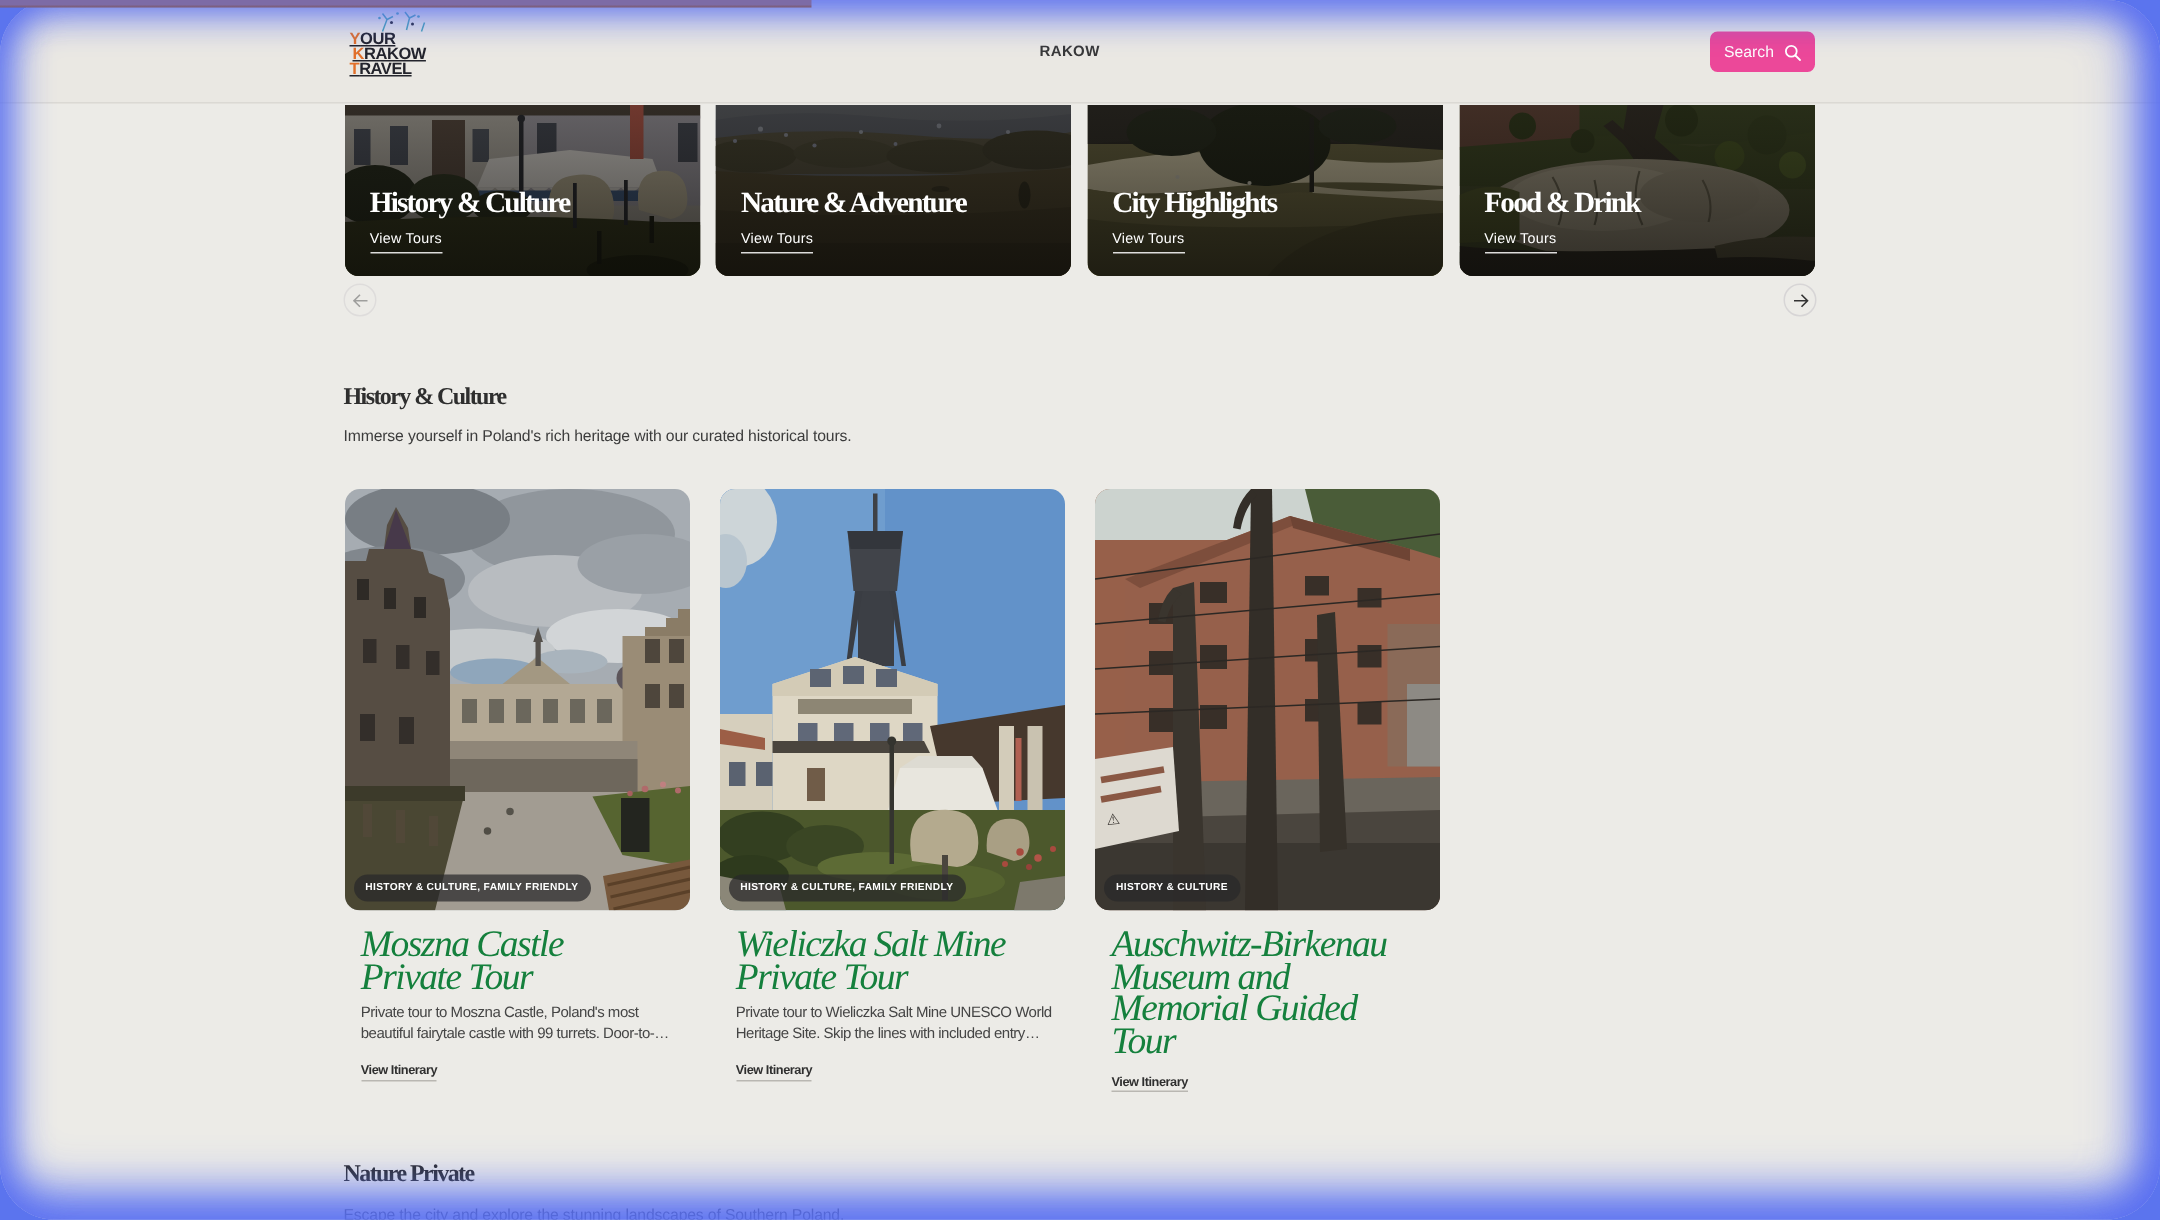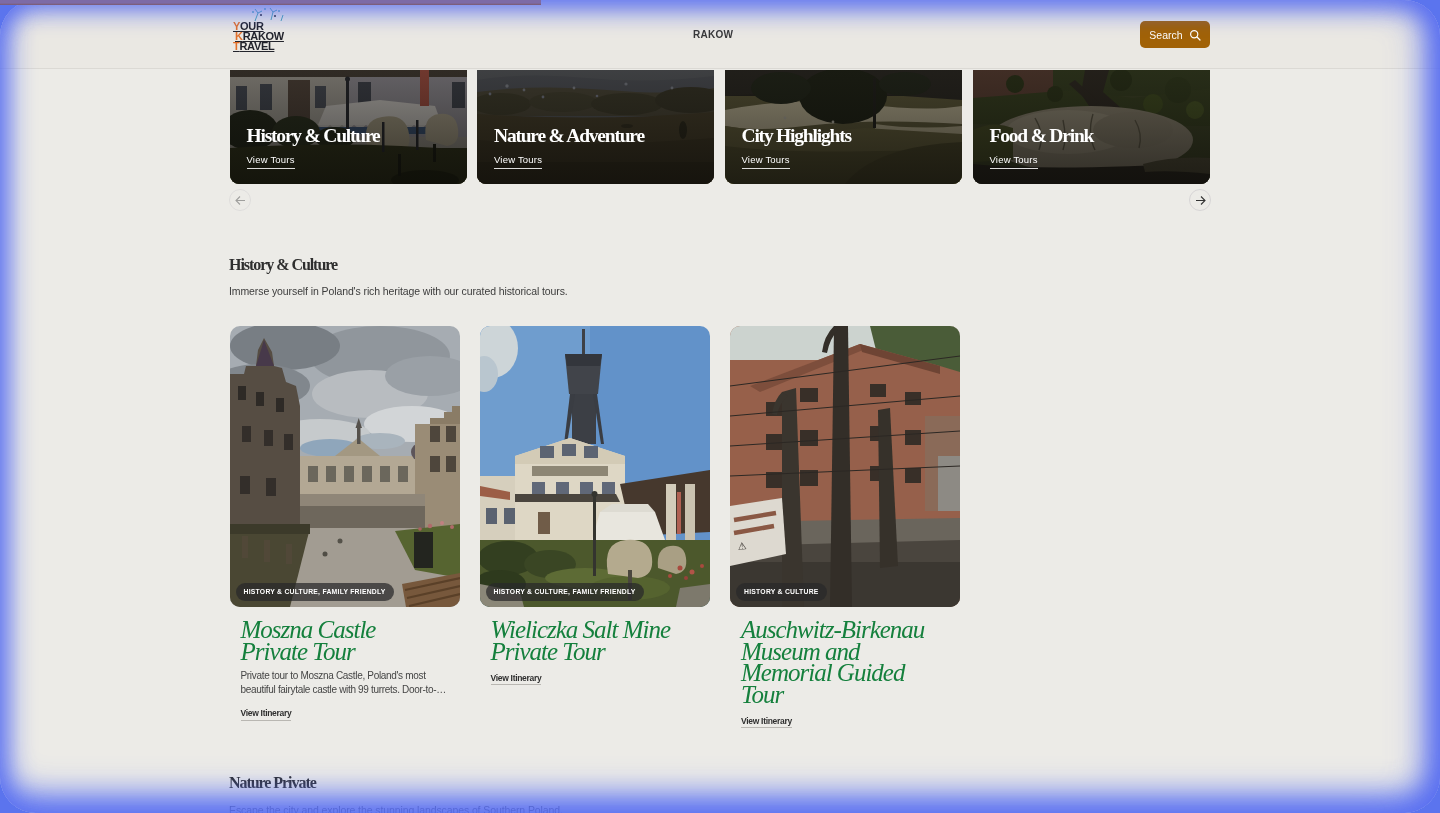--- a/index.html
+++ b/index.html
@@ -7,21 +7,21 @@
 body{background:#ecebe7;font-family:"Liberation Sans",sans-serif;position:relative;}
 .serif{font-family:"Liberation Serif",serif;}
 
 
 #header{position:absolute;left:0;top:0;width:1440px;height:69px;background:#eae8e3;border-bottom:1px solid #dbd9d4;z-index:5;}
 #logo{position:absolute;left:233px;top:21px;font-weight:700;font-size:11px;line-height:10px;letter-spacing:-.3px;color:#23242c;text-decoration:underline;}
 #logo .o{color:#e2702a;}
 #logo div:nth-child(1){padding-left:8px;}
 #logo div:nth-child(3){padding-left:2px;}
 #tours{position:absolute;left:693px;top:29px;font-size:10px;font-weight:600;letter-spacing:.25px;color:#383838;}
-#searchbtn{position:absolute;left:1140px;top:21px;width:70px;height:27px;background:#a16207;border-radius:5px;color:#fdfdfd;font-size:10.5px;display:flex;align-items:center;justify-content:center;gap:6px;}
+#searchbtn{position:absolute;left:1140px;top:21px;width:70px;height:27px;background:#ec4899;border-radius:5px;color:#fdfdfd;font-size:10.5px;display:flex;align-items:center;justify-content:center;gap:6px;}
 
 
 .ccard{position:absolute;top:70px;width:237px;height:113.5px;border-radius:0 0 9px 9px;overflow:hidden;}
 .ccard svg{position:absolute;left:0;top:0;}
 .cshade{position:absolute;inset:0;background:linear-gradient(to bottom,rgba(22,20,16,.42),rgba(10,9,7,.72));}
 .ctitle{font-family:"Liberation Serif",serif;font-weight:700;font-size:19.5px;letter-spacing:-1.2px;position:absolute;left:17px;top:55px;color:#fff;white-space:nowrap;}
 .cview{position:absolute;left:17px;top:83.5px;font-size:9.5px;color:#fff;letter-spacing:.2px;border-bottom:1px solid rgba(255,255,255,.85);padding-bottom:3px;}
 
 .navbtn{position:absolute;top:189px;width:22px;height:22px;border-radius:50%;border:1px solid #d7d5d6;display:flex;align-items:center;justify-content:center;}
 .navbtn svg{display:block;}
@@ -330,20 +330,21 @@
         <circle cx="206" cy="252" r="2" fill="#96423a"></circle>
       <circle cx="190" cy="250" r="2" fill="#a84a3e"></circle>
       <path d="M0,281 L0,258 L40,266 L44,281 Z" fill="#8b8778"></path>
       <path d="M196,281 L200,262 L230,258 L230,281 Z" fill="#7d796c"></path>
       <rect x="113" y="170" width="3" height="80" fill="#34342f"></rect>
       <circle cx="114.5" cy="168" r="3" fill="#34342f"></circle>
     </svg>
     <div class="badge">HISTORY &amp; CULTURE, FAMILY FRIENDLY</div>
   </div>
   <div class="ttitle">Wieliczka Salt Mine Private Tour</div>
+  <div class="tdesc">Private tour to Wieliczka Salt Mine UNESCO World<br>Heritage Site. Skip the lines with included entry…</div>
   <a class="tview">View Itinerary</a>
 </div>
 
 <div class="tcard" style="left:730px">
   <div class="timg">
     <svg width="230" height="281" viewBox="0 0 230 281" preserveAspectRatio="none">
       <rect width="230" height="281" fill="#97604a"></rect>
       <rect x="0" y="0" width="230" height="34" fill="#ccd3cf"></rect>
       <path d="M140,0 L230,0 L230,50 L150,40 Z" fill="#4a5c38"></path>
       <path d="M20,60 L130,18 L210,40 L230,46 L230,200 L20,200 Z" fill="#96604b"></path>

